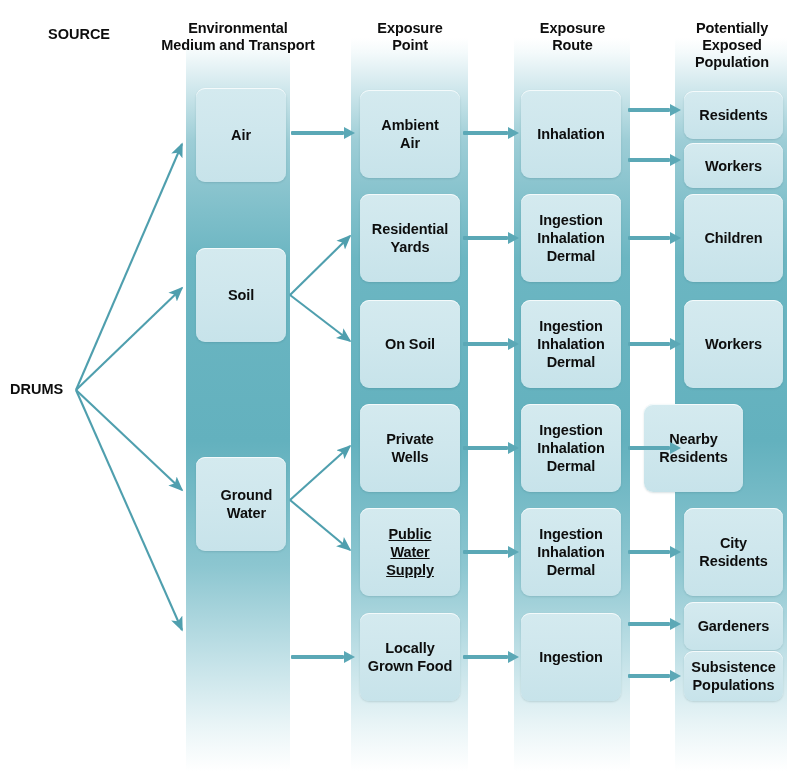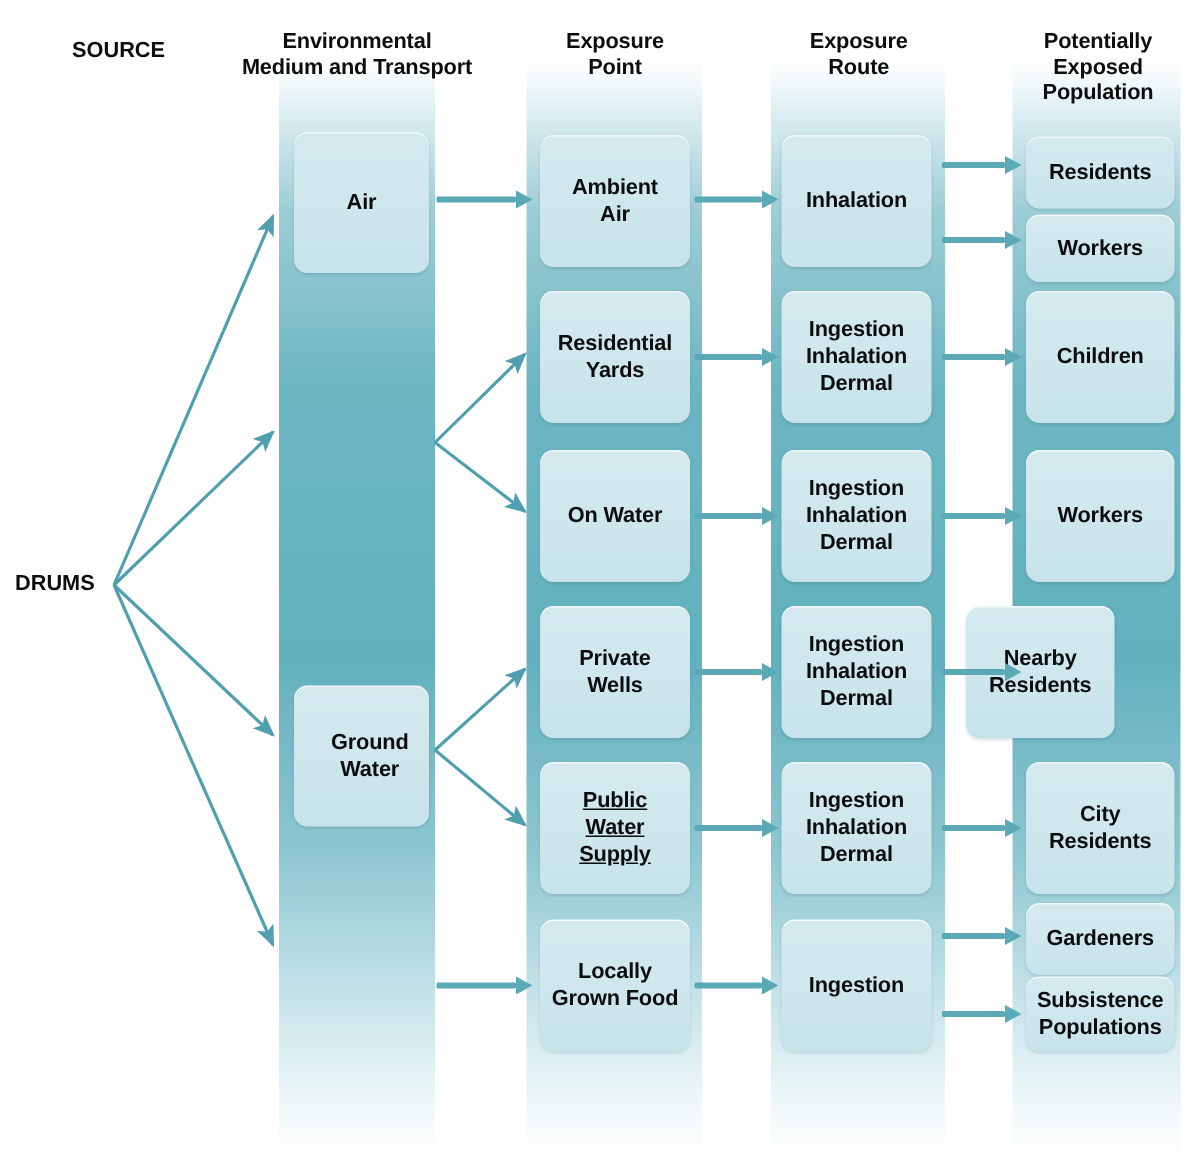--- a/index.html
+++ b/index.html
@@ -115,35 +115,38 @@
 Point</span></div>
   <div class="col-header" style="left:515px; top:20px; width:115px;"><span style="white-space:pre-line;">Exposure
 Route</span></div>
   <div class="col-header" style="left:676px; top:20px; width:112px;"><span style="white-space:pre-line;">Potentially
 Exposed
 Population</span></div>
 
   <div class="node" style="left:196px; top:88px; width:90px; height:94px;">
       <span>Air</span>
     </div>
+  <div class="node" style="left:196px; top:248px; width:90px; height:94px;">
+      <span>Soil</span>
+    </div>
   <div class="node" style="left:196px; top:457px; width:90px; height:94px;padding-left:11px;">
       <span style="white-space: pre-line;">Ground
 Water</span>
     </div>
 
   <div class="node" style="left:360px; top:90px; width:100px; height:88px;">
       <span style="white-space: pre-line;">Ambient
 Air</span>
     </div>
   <div class="node" style="left:360px; top:194px; width:100px; height:88px;">
       <span style="white-space: pre-line;">Residential
 Yards</span>
     </div>
   <div class="node" style="left:360px; top:300px; width:100px; height:88px;">
-      <span>On Water</span>
+      <span>On Soil</span>
     </div>
   <div class="node" style="left:360px; top:404px; width:100px; height:88px;">
       <span style="white-space: pre-line;">Private
 Wells</span>
     </div>
   <div class="node" style="left:360px; top:508px; width:100px; height:88px;">
       <span style="white-space: pre-line; text-decoration: underline;">Public
 Water
 Supply</span>
     </div>

